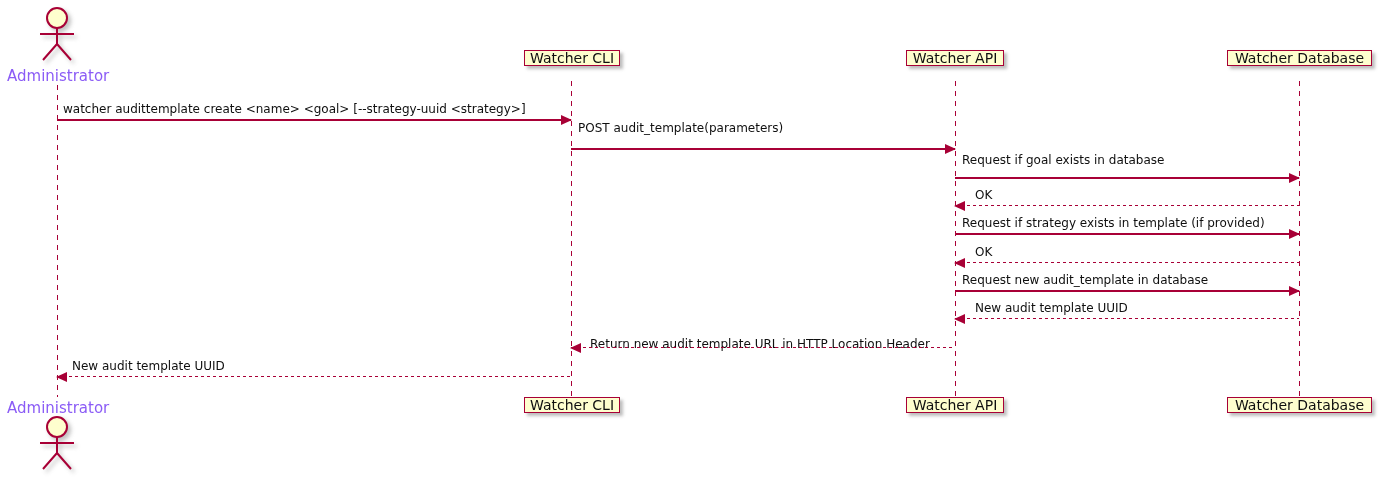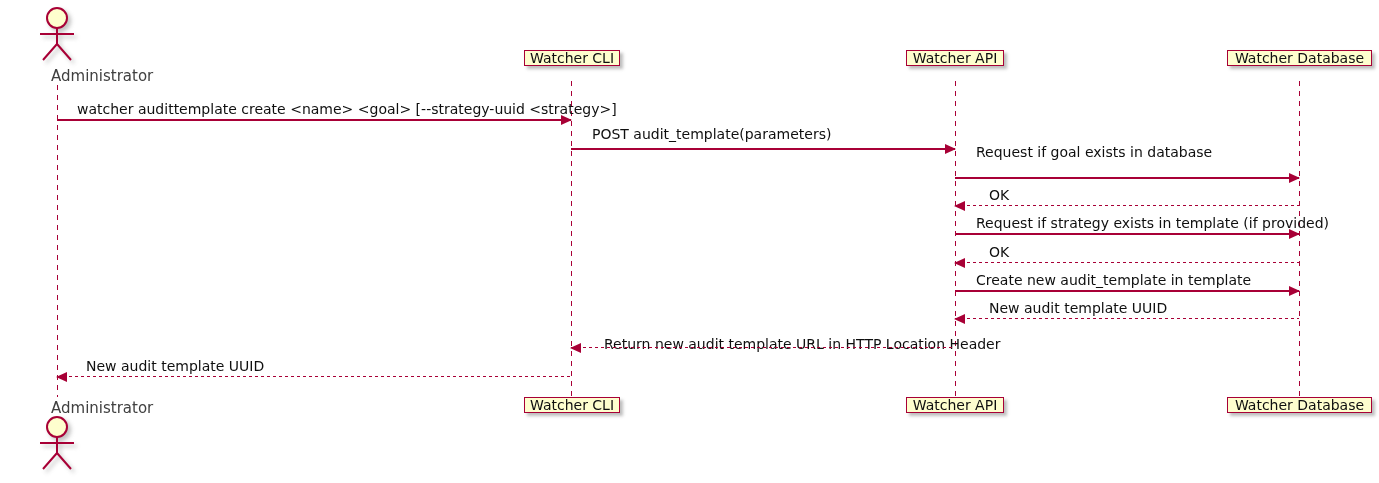--- a/index.html
+++ b/index.html
@@ -13,25 +13,25 @@
     box-shadow:3px 3px 3px rgba(110,110,110,.45);
     display:flex; align-items:center; justify-content:center;
     font-size:14px; color:#0f0f0f; white-space:nowrap;
   }
   .lifeline {
     position:absolute; width:1px;
     background:repeating-linear-gradient(to bottom,#A80036 0 5px,transparent 5px 10px);
   }
   .actor-label {
     position:absolute; width:100px; text-align:right;
-    font-size:15px; color:#404040; white-space:nowrap;margin-left:44px;
+    font-size:15px; color:#8b5cf6; white-space:nowrap;
   }
   .actor-svg { position:absolute; filter:drop-shadow(3px 3px 2px rgba(120,120,120,.45)); }
   .msg-label {
-    position:absolute; font-size:14px; color:#0f0f0f; white-space:nowrap; line-height:16px;margin-left:14px;
+    position:absolute; font-size:12px; color:#0f0f0f; white-space:nowrap; line-height:16px;
   }
   .line { position:absolute; }
   .line.solid { height:1.5px; background:#A80036; }
   .line.dashed {
     height:1px;
     background:repeating-linear-gradient(to right,#A80036 0 3px,transparent 3px 6px);
   }
   .head { position:absolute; width:0; height:0;
     border-top:5px solid transparent; border-bottom:5px solid transparent; }
   .head.right { right:-1px; top:-4px; border-left:11px solid #A80036; }
@@ -64,28 +64,28 @@
     </div>
 
   <div>
     <span class="msg-label" style="left:63px; top:101px">watcher audittemplate create &lt;name&gt; &lt;goal&gt; [--strategy-uuid &lt;strategy&gt;]</span>
     <div class="line solid" style="left:57px; top:119px; width:514px">
         <i class="head right"></i>
       </div>
   </div>
 
   <div>
-    <span class="msg-label" style="left:578px; top:126px">POST audit_template(parameters)</span>
+    <span class="msg-label" style="left:578px; top:120px">POST audit_template(parameters)</span>
     <div class="line solid" style="left:571px; top:148px; width:384px">
         <i class="head right"></i>
       </div>
   </div>
 
   <div>
-    <span class="msg-label" style="left:962px; top:144px">Request if goal exists in database</span>
+    <span class="msg-label" style="left:962px; top:152px">Request if goal exists in database</span>
     <div class="line solid" style="left:955px; top:177px; width:344px">
         <i class="head right"></i>
       </div>
   </div>
 
   <div>
     <span class="msg-label" style="left:975px; top:187px">OK</span>
     <div class="line dashed" style="left:955px; top:205px; width:344px">
         <i class="head left"></i>
       </div>
@@ -99,21 +99,21 @@
   </div>
 
   <div>
     <span class="msg-label" style="left:975px; top:244px">OK</span>
     <div class="line dashed" style="left:955px; top:262px; width:344px">
         <i class="head left"></i>
       </div>
   </div>
 
   <div>
-    <span class="msg-label" style="left:962px; top:272px">Create new audit_template in template</span>
+    <span class="msg-label" style="left:962px; top:272px">Request new audit_template in database</span>
     <div class="line solid" style="left:955px; top:290px; width:344px">
         <i class="head right"></i>
       </div>
   </div>
 
   <div>
     <span class="msg-label" style="left:975px; top:300px">New audit template UUID</span>
     <div class="line dashed" style="left:955px; top:318px; width:344px">
         <i class="head left"></i>
       </div>

